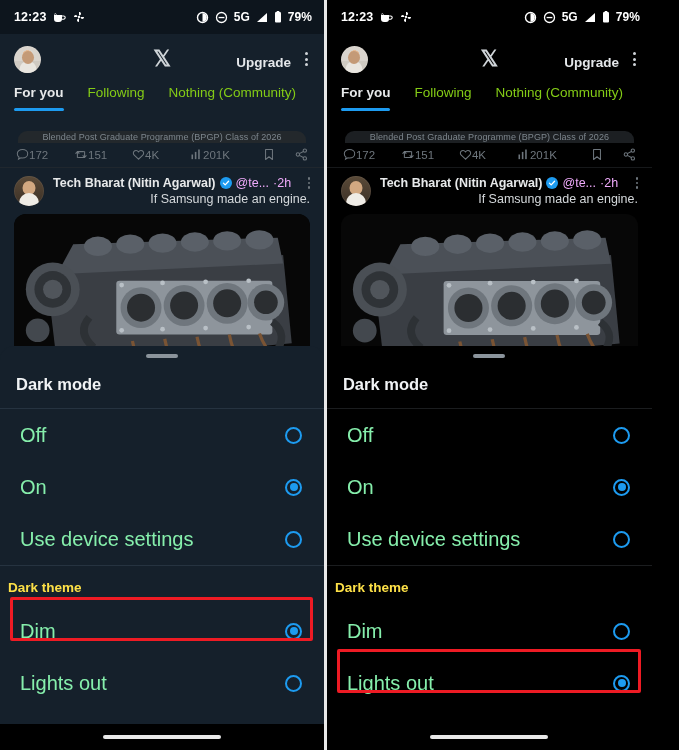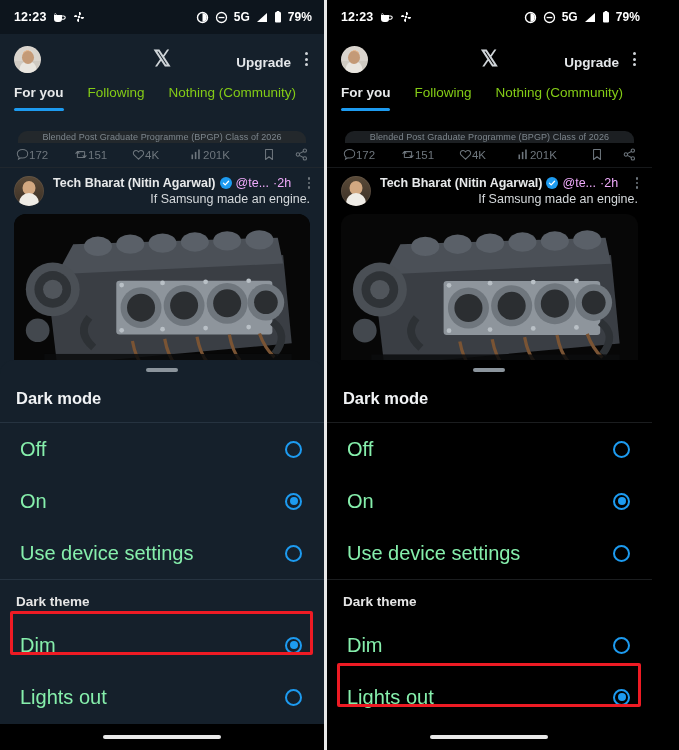--- a/index.html
+++ b/index.html
@@ -111,21 +111,21 @@
   .t-text{color:#d4d8db;font-size:12.5px;margin-top:2px;}
 
   .media{
     margin:8px 14px 0 14px;height:160px;border-radius:12px;overflow:hidden;position:relative;
     background:#050505;
   }
   .engine{position:absolute;inset:0;}
 
   
   .sheet{
-    position:absolute;left:0;right:0;bottom:2px;height:388px;
+    position:absolute;left:0;right:0;bottom:16px;height:388px;
     border-radius:14px 14px 0 0;overflow:hidden;
   }
   .panel.left .sheet{background:#15202b;}
   .panel.right .sheet{background:#000000;}
   .grabber{width:32px;height:4px;border-radius:3px;background:#8b949c;margin:8px auto 0 auto;}
   .sheet-title{
     font-size:16.5px;font-weight:700;color:#f1f3f5;padding:17px 16px 14px 16px;
   }
   .sheet-hr{height:1px;}
   .panel.left .sheet-hr{background:#263340;}
@@ -133,21 +133,21 @@
 
   .opt{
     height:52px;display:flex;align-items:center;padding:0 22px 0 20px;box-sizing:border-box;
     position:relative;
   }
   .opt-label{font-size:20px;color:#86efac;}
   .radio{margin-left:auto;width:17px;height:17px;border-radius:50%;box-sizing:border-box;
     border:2px solid #1d9bf0;display:flex;align-items:center;justify-content:center;flex:0 0 auto;}
   .radio.on::after{content:"";width:8px;height:8px;border-radius:50%;background:#1d9bf0;display:block;}
 
-  .section-head{font-size:13.5px;font-weight:700;color:#e5e5e5;padding:14px 16px 10px 16px;}
+  .section-head{font-size:13.5px;font-weight:700;color:#fde047;padding:14px 16px 10px 8px;}
 
   .highlight{
     position:absolute;border:3px solid #ee1b24;border-radius:2px;box-sizing:border-box;
     pointer-events:none;
   }
 
   .navbar{height:26px;background:#000;display:flex;align-items:center;justify-content:center;}
   .gesture{width:118px;height:4px;border-radius:3px;background:#e9e9e9;}
 </style>
 </head>

